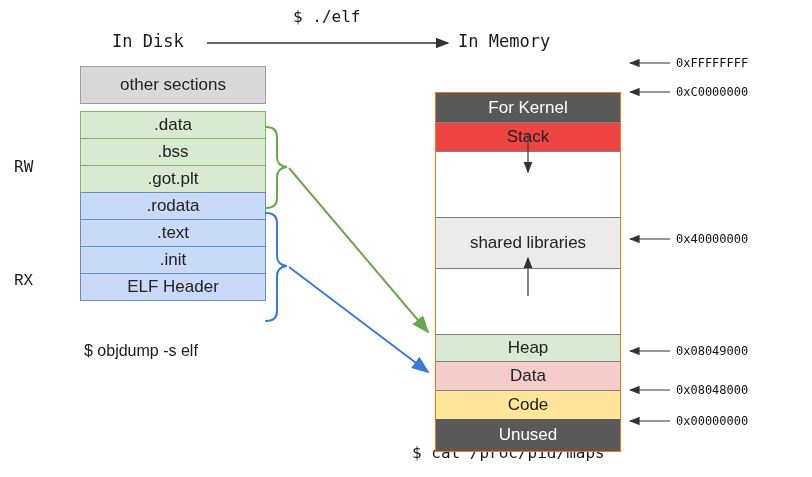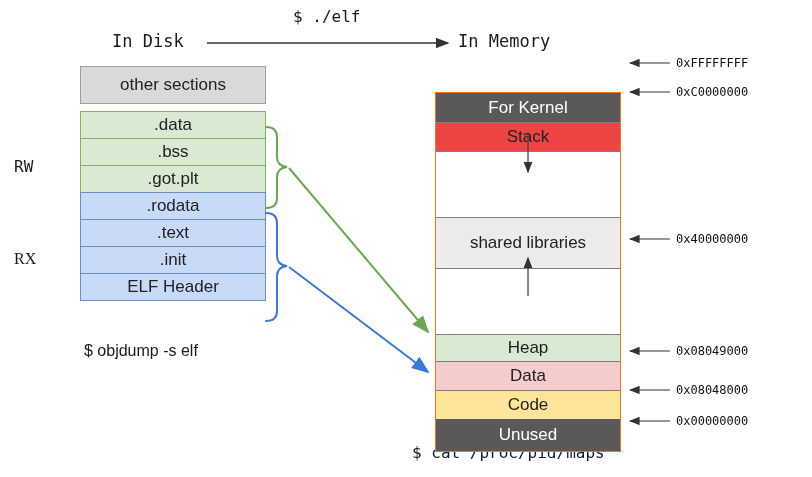--- a/index.html
+++ b/index.html
@@ -7,21 +7,21 @@
           font-family:"Liberation Sans",sans-serif;}
   .overlay{position:absolute;left:0;top:0;z-index:3;pointer-events:none;}
   .title{position:absolute;font-family:"DejaVu Sans Mono",monospace;font-size:17px;color:#1a1a1a;z-index:4;}
   .disk-title{left:112px;top:31px;}
   .mem-title{left:458px;top:31px;}
   .run-cmd{position:absolute;left:293px;top:7px;font-family:"DejaVu Sans Mono",monospace;
            font-size:16px;color:#1a1a1a;z-index:4;}
 
   .rw-label{position:absolute;left:14px;top:157px;font-family:"DejaVu Sans Mono",monospace;
             font-size:16px;color:#1a1a1a;}
-  .rx-label{position:absolute;left:14px;top:250px;font-family:Liberation Serif, serif;
+  .rx-label{position:absolute;left:14px;top:272px;font-family:Liberation Mono, monospace;
             font-size:16px;color:#1a1a1a;}
 
   .disk-stack{position:absolute;left:80px;top:66px;width:186px;z-index:1;}
   .drow{box-sizing:border-box;height:28px;display:flex;align-items:center;justify-content:center;
         border:1px solid #999;margin-top:-1px;font-size:17px;color:#222;background:#fff;}
   .drow.other{height:38px;background:#d9d9d9;border-color:#9e9e9e;margin-top:0;margin-bottom:8px;}
   .drow.rw{background:#d9ead3;border-color:#82b366;}
   .drow.rx{background:#c9daf8;border-color:#6c8ebf;}
 
   .objdump-cmd{position:absolute;left:84px;top:342px;font-family:Liberation Sans, sans-serif;

